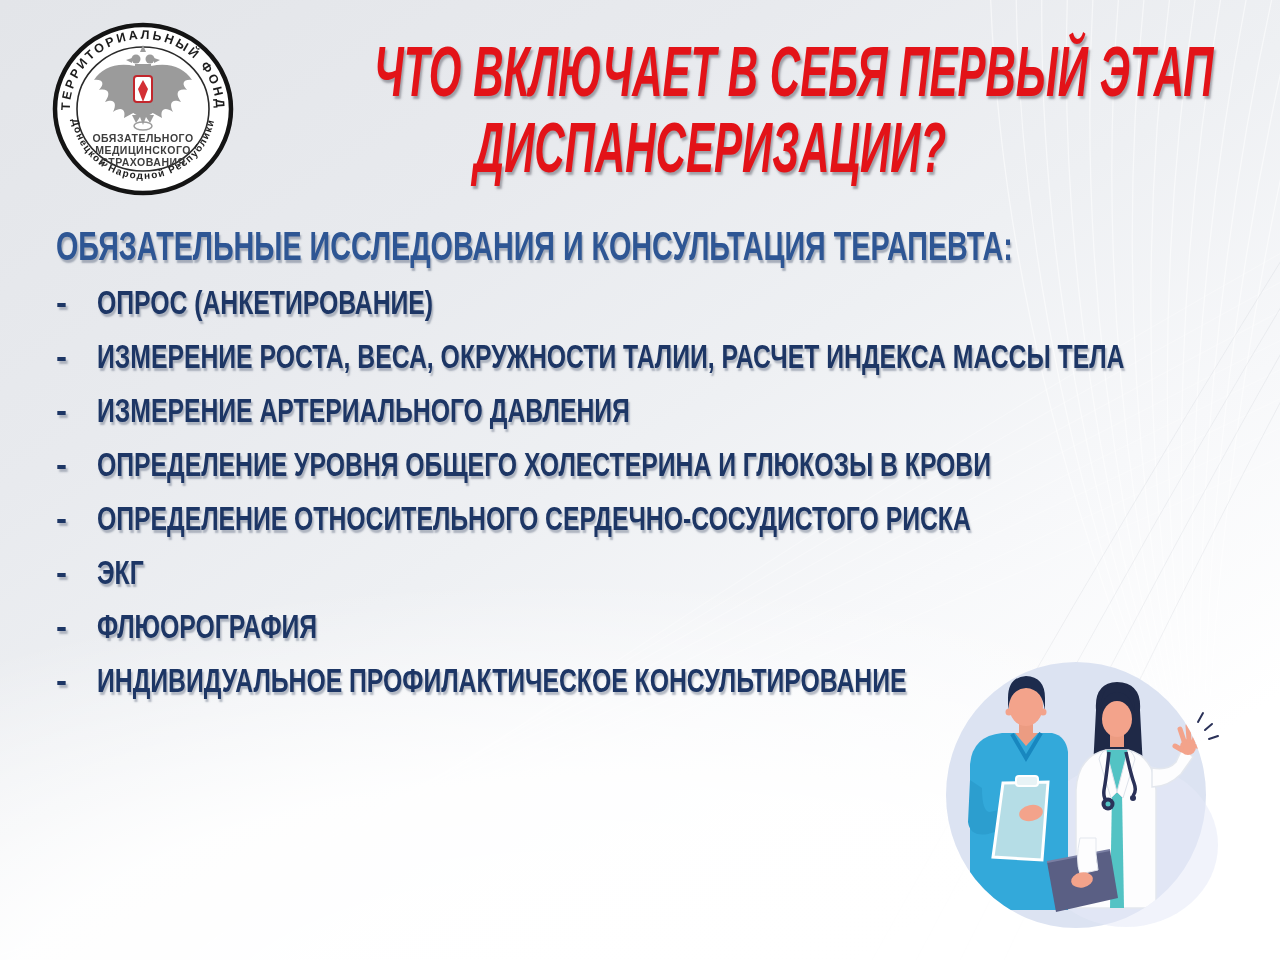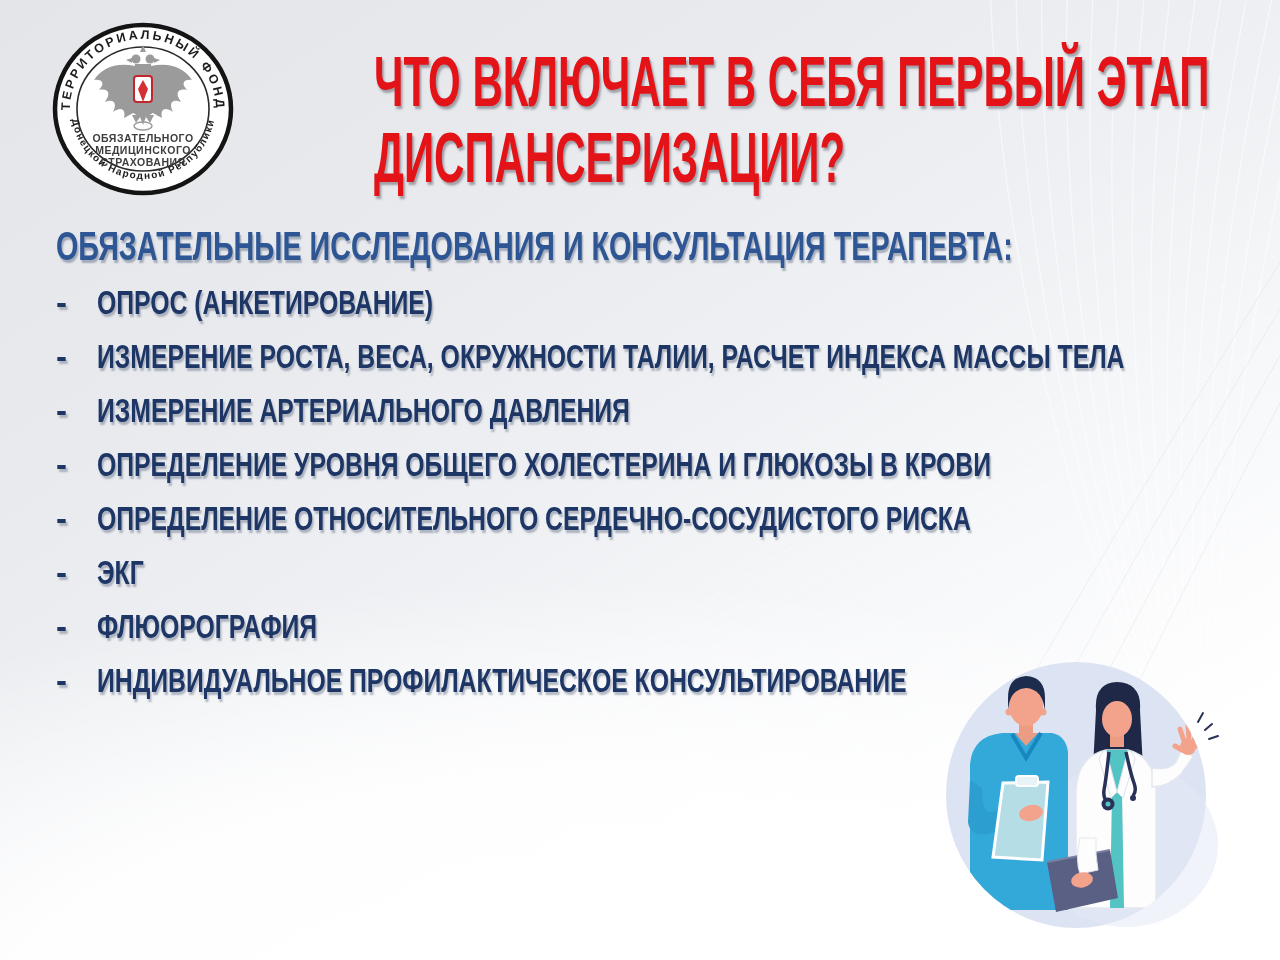--- a/index.html
+++ b/index.html
@@ -12,24 +12,25 @@
     position:absolute; inset:0;
     background:radial-gradient(ellipse 120% 70% at 45% 108%, #ffffff 0%, rgba(255,255,255,.9) 38%, rgba(255,255,255,0) 68%);
     pointer-events:none;
   }
   #bg-lines{position:absolute; inset:0;}
   .logo{position:absolute; left:50px; top:20px; width:186px; height:178px;}
   .seal-ring{font-weight:bold; fill:#1c1c1c;}
   .seal-center{font-weight:bold; fill:#3d3d3d;}
 
   .title{
-    position:absolute; left:150px; top:44px; width:1120px;
-    margin:0; text-align:left; color:#e31318;
+    position:absolute; left:150px; top:34px; width:1120px;
+    margin:0; text-align:center; color:#e31318;
     font-size:70px; font-weight:bold; line-height:76px; letter-spacing:0;
     text-shadow:3px 3px 3px rgba(96,96,108,.55);
+    font-style:italic;
   }
   .title .tline{display:block; transform:scaleX(.60); transform-origin:50% 50%; white-space:nowrap;}
 
   .subheading{
     position:absolute; left:56px; top:224px; margin:0;
     color:#2e5694; font-size:41px; font-weight:bold; line-height:44px;
     text-shadow:2px 3px 2px rgba(110,120,140,.55);
   }
   .subheading .cond{display:inline-block; transform:scaleX(.70); transform-origin:0 50%; white-space:nowrap;}
 

